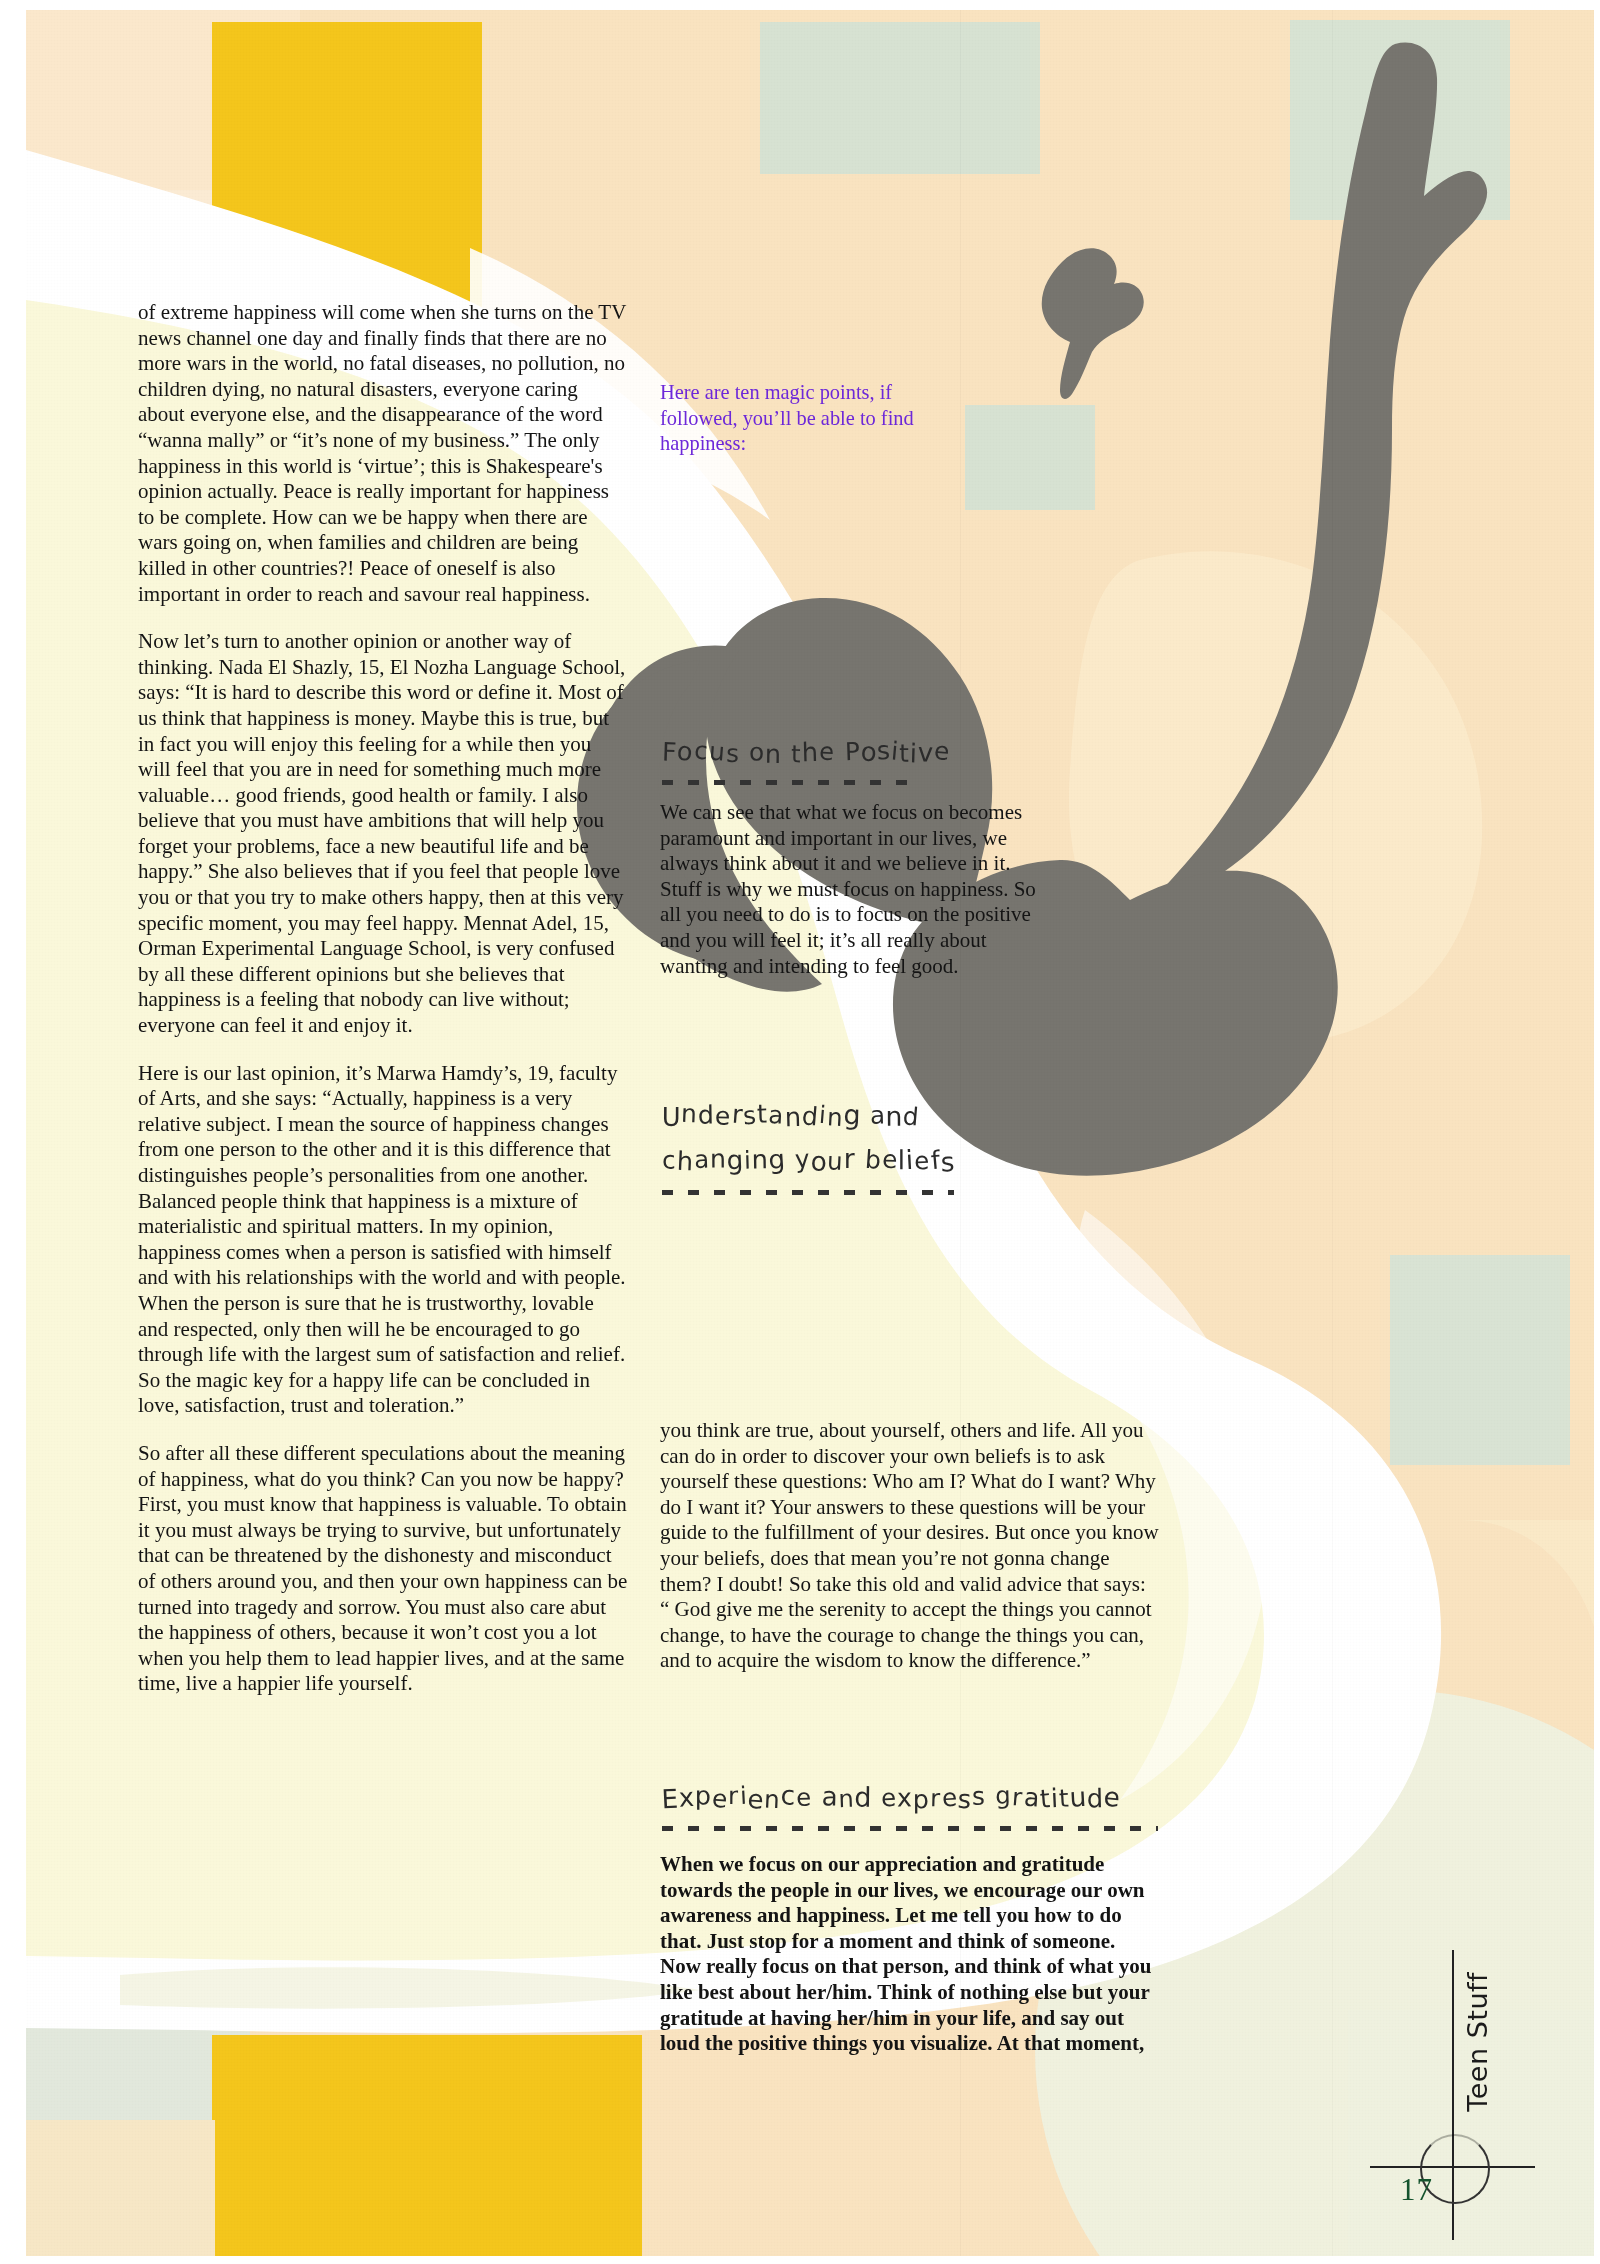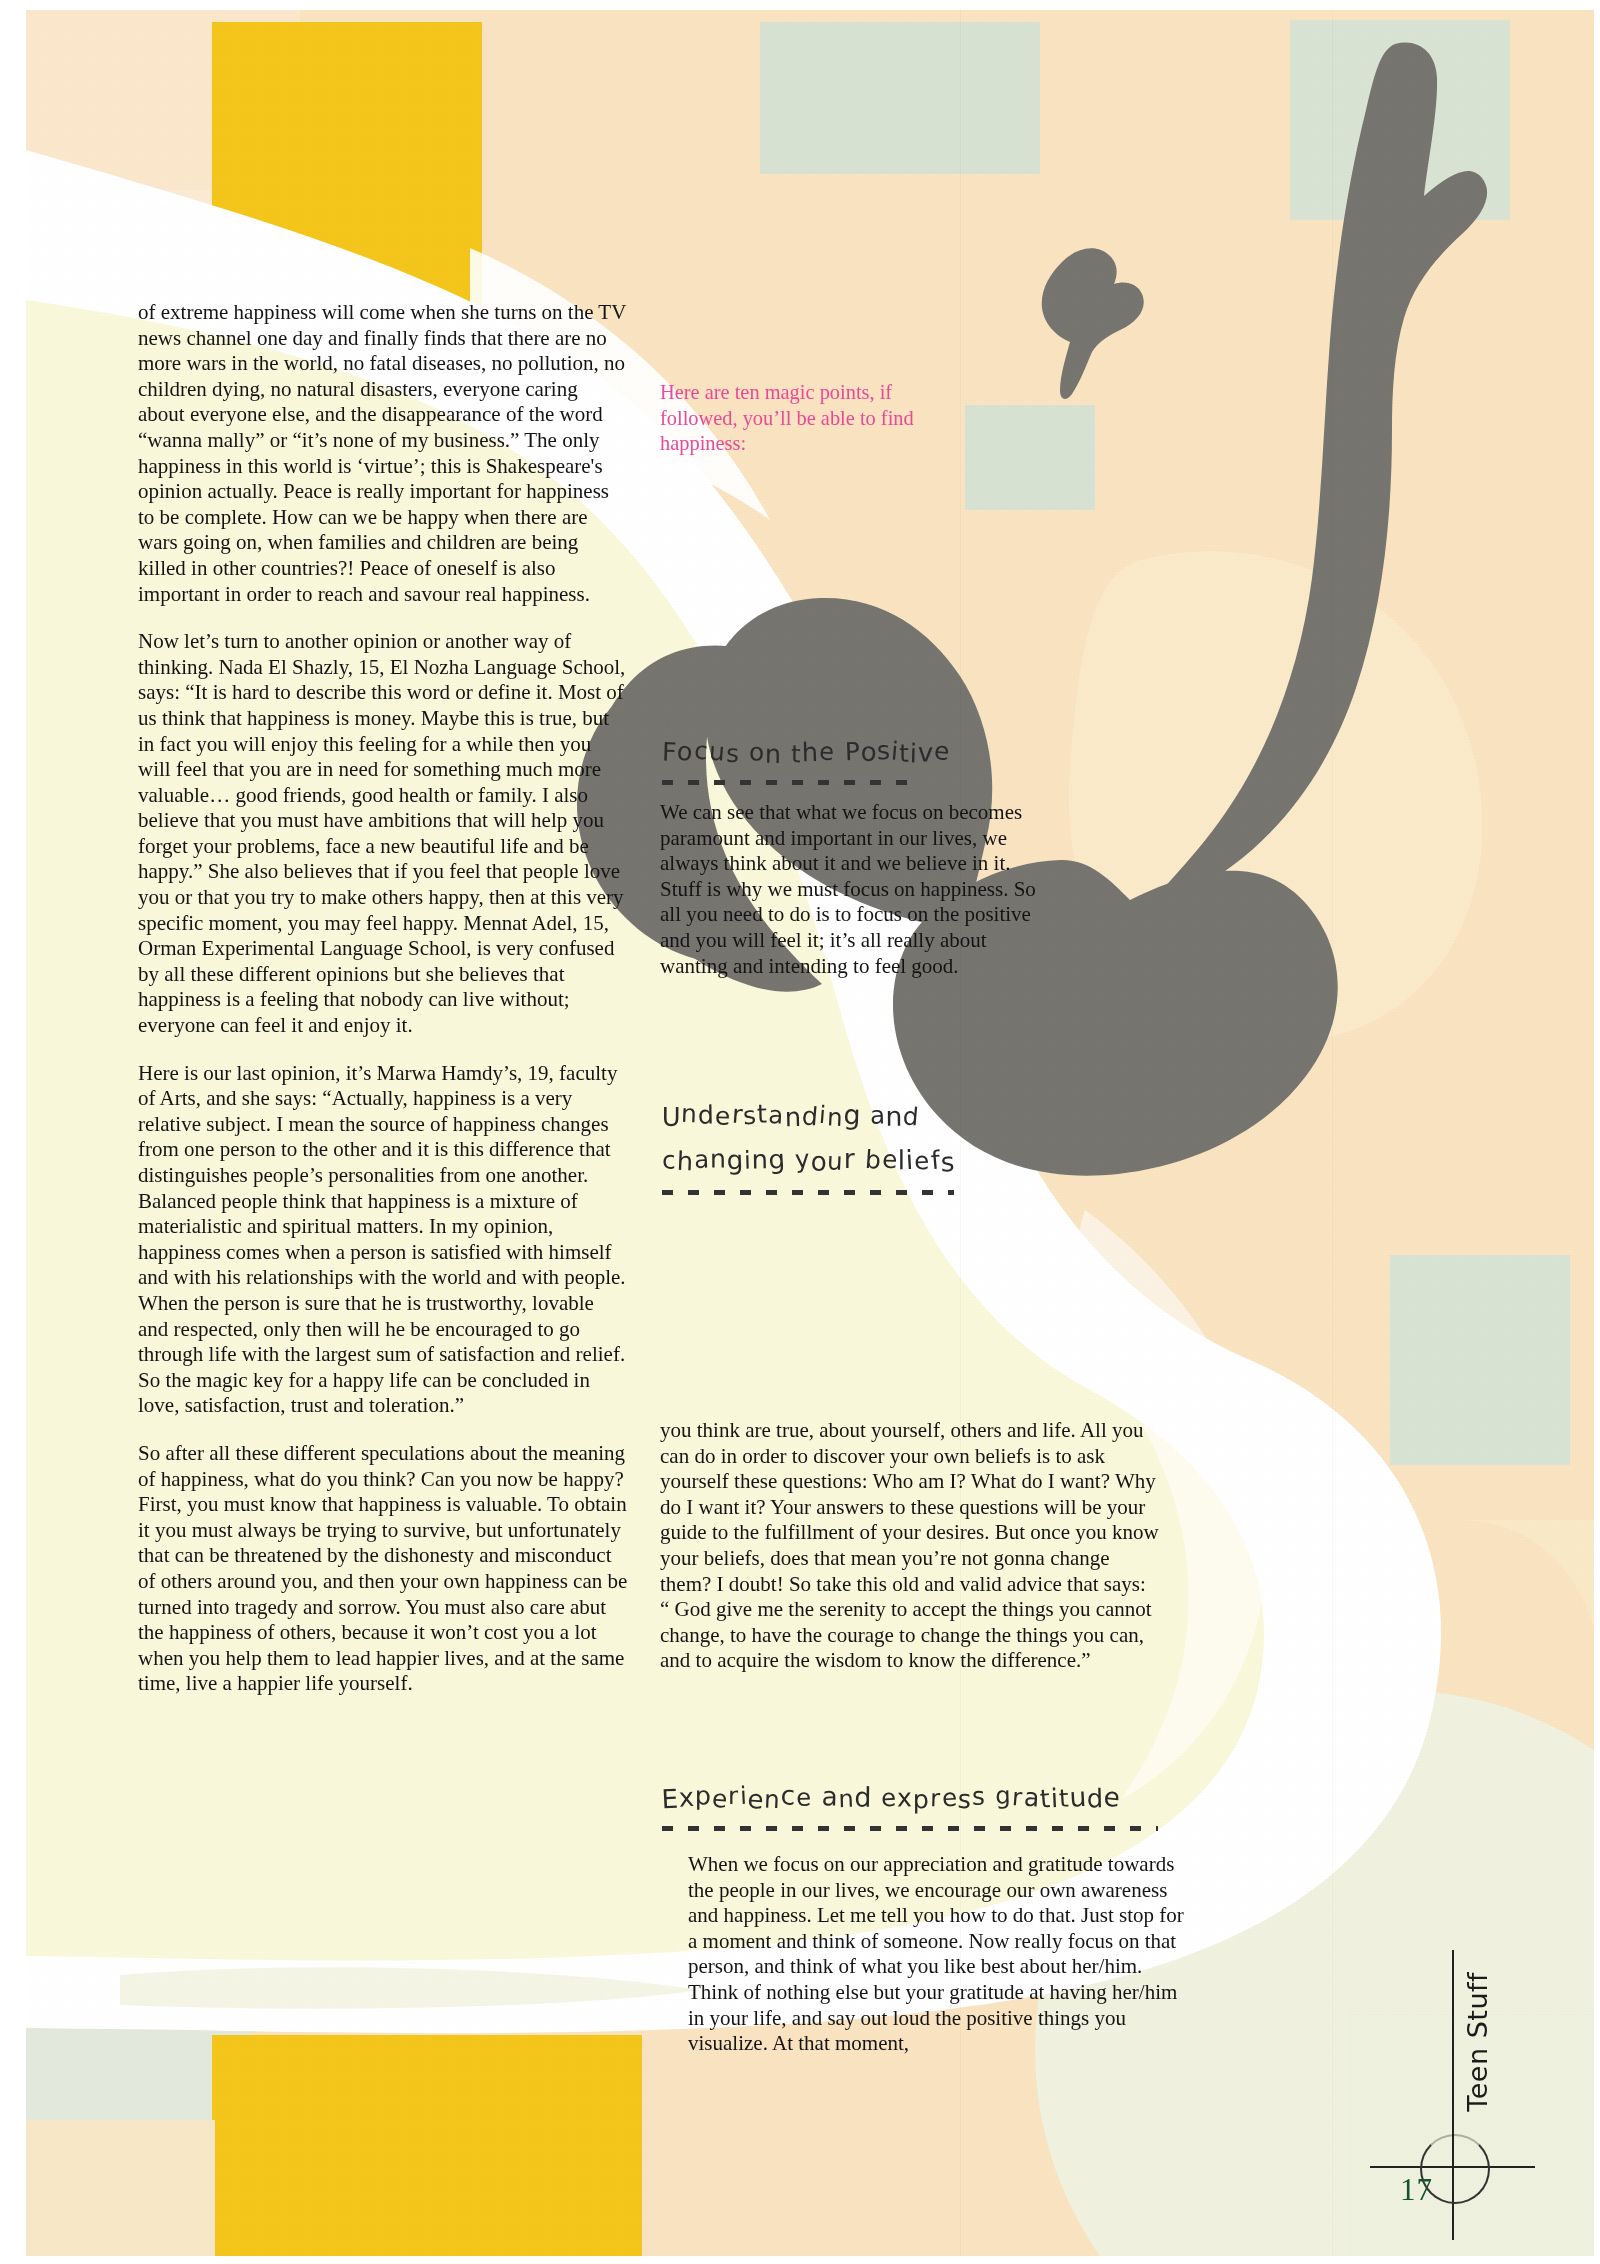--- a/index.html
+++ b/index.html
@@ -56,21 +56,21 @@
   }
 
   
   .intro{
     position:absolute;
     left:660px;
     top:380px;
     width:292px;
     font-size:20.4px;
     line-height:25.6px;
-    color:#ec4899;
+    color:#6d28d9;
   }
 
   
   .heading{
     position:absolute;
     color:#2b2b2b;
     font-family:"DejaVu Sans", sans-serif;
     font-size:25px;
     letter-spacing:1.1px;
     line-height:36px;
@@ -281,21 +281,21 @@
   <div class="dashrule" style="left:662px; top:1190px; width:292px;"></div>
 
 
   <div class="col" style="left:660px; top:1418px; width:500px;">
     <p>you think are true, about yourself, others and life. All you can do in order to discover your own beliefs is to ask yourself these questions: Who am I? What do I want? Why do I want it? Your answers to these questions will be your guide to the fulfillment of your desires. But once you know your beliefs, does that mean you’re not gonna change them? I doubt! So take this old and valid advice that says: “ God give me the serenity to accept the things you cannot change, to have the courage to change the things you can, and to acquire the wisdom to know the difference.”</p>
   </div>
 
   <div class="heading" style="left:662px; top:1780px;"><span class="w"><span class="ch" style="transform: rotate(-2.85deg) translateY(1.65px) scale(1.047);">E</span><span class="ch" style="transform: rotate(-3.22deg) translateY(0.06px) scale(1.034);">x</span><span class="ch" style="transform: rotate(-0.16deg) translateY(-1.66px) scale(1.023);">p</span><span class="ch" style="transform: rotate(3.94deg) translateY(1.42px) scale(0.995);">e</span><span class="ch" style="transform: rotate(0.31deg) translateY(-1.74px) scale(0.973);">r</span><span class="ch" style="transform: rotate(-2.9deg) translateY(-2px) scale(0.966);">i</span><span class="ch" style="transform: rotate(3.8deg) translateY(1.97px) scale(1.043);">e</span><span class="ch" style="transform: rotate(2.52deg) translateY(1.98px) scale(0.986);">n</span><span class="ch" style="transform: rotate(0.28deg) translateY(-1.97px) scale(1.062);">c</span><span class="ch" style="transform: rotate(-2deg) translateY(0.08px) scale(0.97);">e</span></span><span class="w"><span class="ch" style="transform: rotate(1.45deg) translateY(-0.88px) scale(1.044);">a</span><span class="ch" style="transform: rotate(-2.12deg) translateY(1.27px) scale(0.963);">n</span><span class="ch" style="transform: rotate(0.61deg) translateY(-0.05px) scale(1.08);">d</span></span><span class="w"><span class="ch" style="transform: rotate(-2.87deg) translateY(0.23px) scale(0.975);">e</span><span class="ch" style="transform: rotate(-0.57deg) translateY(0.28px) scale(1.012);">x</span><span class="ch" style="transform: rotate(-0.08deg) translateY(1.98px) scale(1.018);">p</span><span class="ch" style="transform: rotate(1.44deg) translateY(0.65px) scale(0.964);">r</span><span class="ch" style="transform: rotate(-3.22deg) translateY(0.22px) scale(0.983);">e</span><span class="ch" style="transform: rotate(3.14deg) translateY(1.82px) scale(1.032);">s</span><span class="ch" style="transform: rotate(-0.2deg) translateY(-1.3px) scale(0.996);">s</span></span><span class="w"><span class="ch" style="transform: rotate(-1.86deg) translateY(-1.96px) scale(0.97);">g</span><span class="ch" style="transform: rotate(4.46deg) translateY(-0.4px) scale(0.971);">r</span><span class="ch" style="transform: rotate(3.95deg) translateY(0.1px) scale(1.001);">a</span><span class="ch" style="transform: rotate(-4.86deg) translateY(1.34px) scale(1.008);">t</span><span class="ch" style="transform: rotate(-2.57deg) translateY(0.85px) scale(1.035);">i</span><span class="ch" style="transform: rotate(-3.38deg) translateY(0.8px) scale(0.981);">t</span><span class="ch" style="transform: rotate(-3.18deg) translateY(-0.12px) scale(1.06);">u</span><span class="ch" style="transform: rotate(-1.29deg) translateY(1.2px) scale(1.028);">d</span><span class="ch" style="transform: rotate(4.95deg) translateY(-0.24px) scale(1.051);">e</span></span></div>
   <div class="dashrule" style="left:662px; top:1826px; width:496px;"></div>
 
-  <div class="col" style="left:688px; top:1852px; width:500px;">
+  <div class="col" style="left:660px; top:1852px; width:500px;font-weight:bold;">
     <p>When we focus on our appreciation and gratitude towards the people in our lives, we encourage our own awareness and happiness. Let me tell you how to do that. Just stop for a moment and think of someone. Now really focus on that person, and think of what you like best about her/him. Think of nothing else but your gratitude at having her/him in your life, and say out loud the positive things you visualize. At that moment,</p>
   </div>
 
   <div class="folio-rule" style="left:1452px; top:1950px; width:2px; height:290px;"></div>
   <div class="folio-rule" style="left:1370px; top:2166px; width:165px; height:2px;"></div>
   <div class="folio-circle" style="left:1420px; top:2134px;"></div>
 
   <div class="teenstuff" style="left:1462px; top:1972px;">Teen Stuff</div>
 
   <div class="folio-num" style="left:1400px; top:2172px;">17</div>

